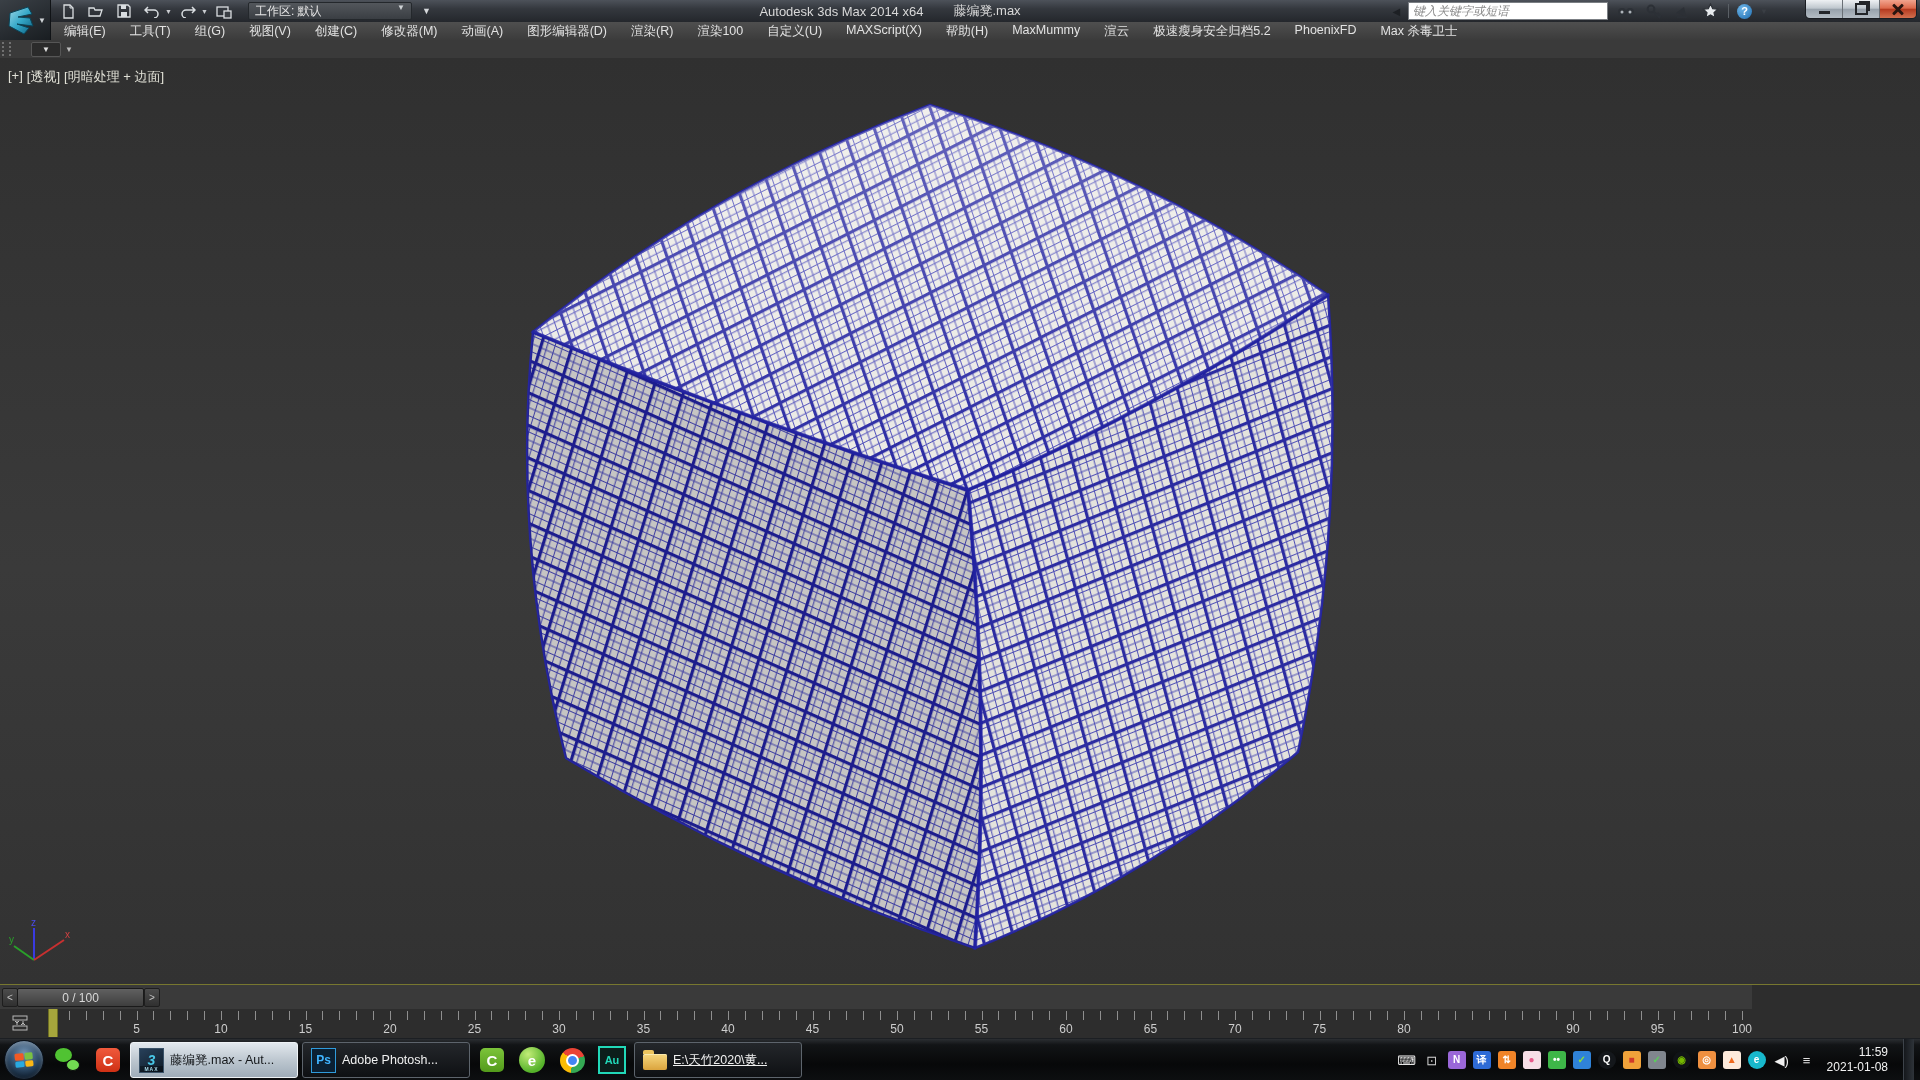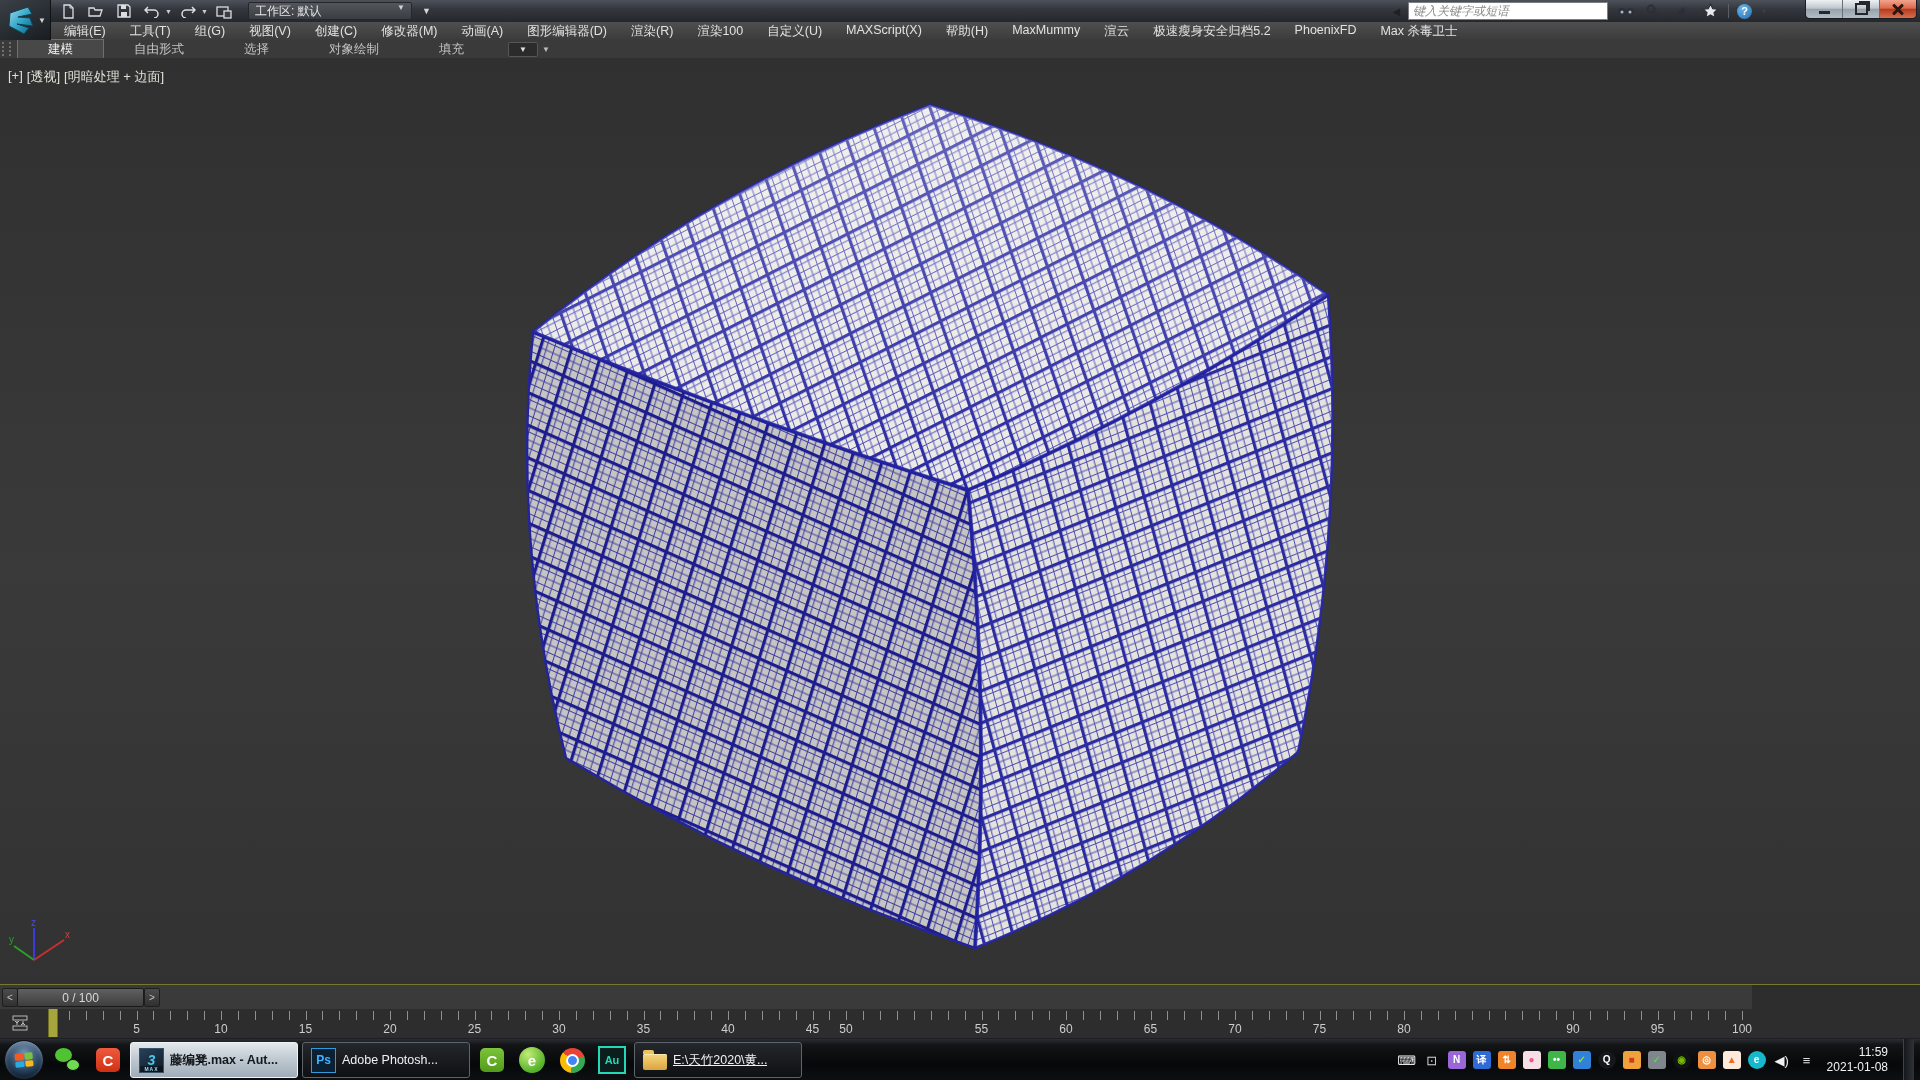--- a/index.html
+++ b/index.html
@@ -169,20 +169,24 @@
             <rect x="1" y="3" width="11" height="9" fill="none" stroke="#dadee1" stroke-width="1.3"></rect>
             <rect x="8" y="7" width="7" height="7" fill="#3a3e43" stroke="#dadee1" stroke-width="1.3"></rect>
           </svg>
       </div>
       <div class="ws-combo">
         <span>工作区: 默认</span>
         <span class="ws-caret">▼</span>
       </div>
       <span class="qat-overflow">▼</span>
     </div>
+    <div class="title-center">
+      <span>Autodesk 3ds Max  2014 x64</span>
+      <span>藤编凳.max</span>
+    </div>
     <div class="info-center">
       <span class="ic-collapse">◀</span>
       <input class="search-input" placeholder="键入关键字或短语" style="">
       <span class="sc-icon">
         <svg width="18" height="14" viewBox="0 0 18 14">
             <circle cx="5" cy="8" r="4" fill="#2c3036"></circle>
             <circle cx="13" cy="8" r="4" fill="#2c3036"></circle>
             <rect x="7" y="6" width="4" height="3" fill="#2c3036"></rect>
             <circle cx="5" cy="8" r="1.5" fill="#aeb4ba"></circle>
             <circle cx="13" cy="8" r="1.5" fill="#aeb4ba"></circle>
@@ -254,27 +258,20 @@
         <div class="menu-item">MaxMummy</div>
         <div class="menu-item">渲云</div>
         <div class="menu-item">极速瘦身安全归档5.2</div>
         <div class="menu-item">PhoenixFD</div>
         <div class="menu-item">Max 杀毒卫士</div>
       </div>
     </div>
 
   <div class="ribbon-bar">
     <span class="grip"></span>
-    <div style="display:flex;align-items:center;">
-        <div class="ribbon-tab active">建模</div>
-        <div class="ribbon-tab">自由形式</div>
-        <div class="ribbon-tab">选择</div>
-        <div class="ribbon-tab">对象绘制</div>
-        <div class="ribbon-tab">填充</div>
-      </div>
     <div class="ribbon-min">▼</div>
     <span class="ribbon-min-caret">▼</span>
   </div>
 
   <div class="viewport">
     <svg width="1920" height="926" viewBox="0 0 1920 926">
       <defs>
         <pattern id="pTop" width="30" height="30" patternUnits="userSpaceOnUse" patternTransform="rotate(-27) skewX(-8)">
           <rect width="30" height="30" fill="#eae9e4"></rect>
           <path d="M0 7.5H30M0 15H30M0 22.5H30M7.5 0V30M15 0V30M22.5 0V30" stroke="#4a4ab8" stroke-width="1"></path>
@@ -397,21 +394,21 @@
         <div class="tick" style="left: 761.8px;"></div>
         <div class="tick" style="left: 778.7px;"></div>
         <div class="tick" style="left: 795.6px;"></div>
         <div class="tick" style="left: 812.5px;"></div>
         <div class="tick-num" style="left: 812.5px;">45</div>
         <div class="tick" style="left: 829.4px;"></div>
         <div class="tick" style="left: 846.3px;"></div>
         <div class="tick" style="left: 863.2px;"></div>
         <div class="tick" style="left: 880.1px;"></div>
         <div class="tick" style="left: 897px;"></div>
-        <div class="tick-num" style="left: 846px;">50</div>
+        <div class="tick-num" style="left: 897px;">50</div>
         <div class="tick" style="left: 913.9px;"></div>
         <div class="tick" style="left: 930.8px;"></div>
         <div class="tick" style="left: 947.7px;"></div>
         <div class="tick" style="left: 964.6px;"></div>
         <div class="tick" style="left: 981.5px;"></div>
         <div class="tick-num" style="left: 981.5px;">55</div>
         <div class="tick" style="left: 998.4px;"></div>
         <div class="tick" style="left: 1015.3px;"></div>
         <div class="tick" style="left: 1032.2px;"></div>
         <div class="tick" style="left: 1049.1px;"></div>
@@ -482,21 +479,21 @@
     </div>
     <div id="tb-items" style="display:flex;align-items:center;">
         <div class="tb-icon">
           <div class="ic-wechat"></div>
         </div>
         <div class="tb-icon">
           <div class="ic-camtasia-red">C</div>
         </div>
         <div class="tb-task active">
           <div class="ic-max">3<i>MAX</i></div>
-          <div class="tb-label" style="overflow: hidden; font-weight: bold;">藤编凳.max - Aut...</div>
+          <div class="tb-label" style="overflow: hidden;">藤编凳.max - Aut...</div>
         </div>
         <div class="tb-task">
           <div class="ic-ps">Ps</div>
           <div class="tb-label" style="overflow: hidden;">Adobe Photosh...</div>
         </div>
         <div class="tb-icon">
           <div class="ic-camtasia-green">C</div>
         </div>
         <div class="tb-icon">
           <div class="ic-browser360">e</div>

